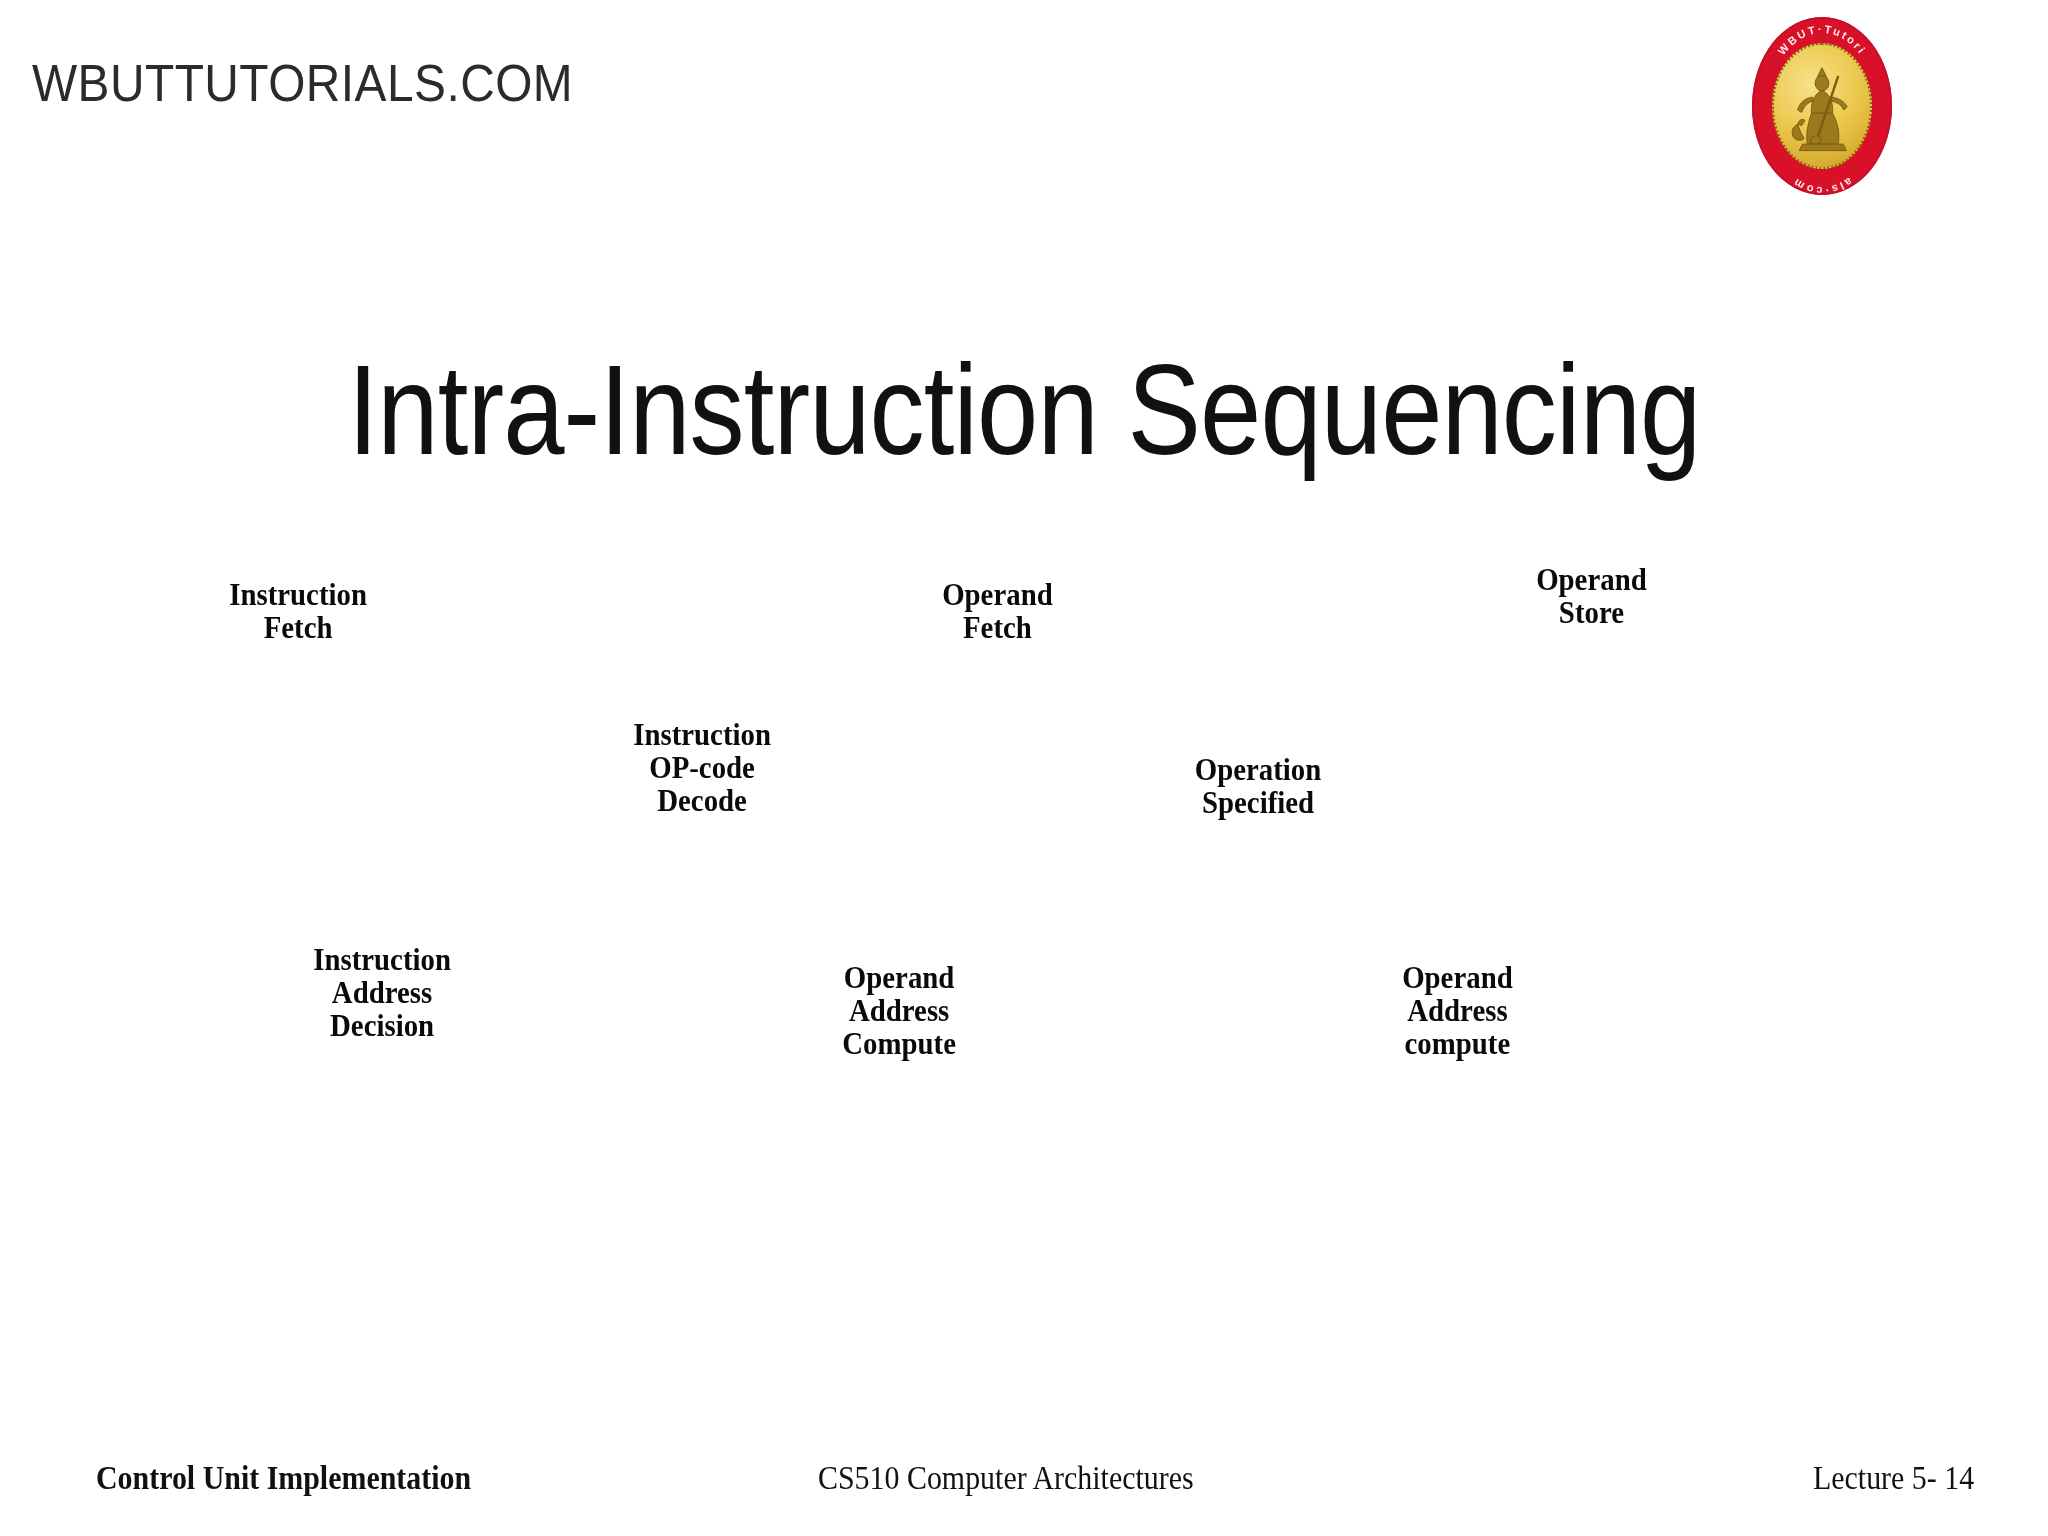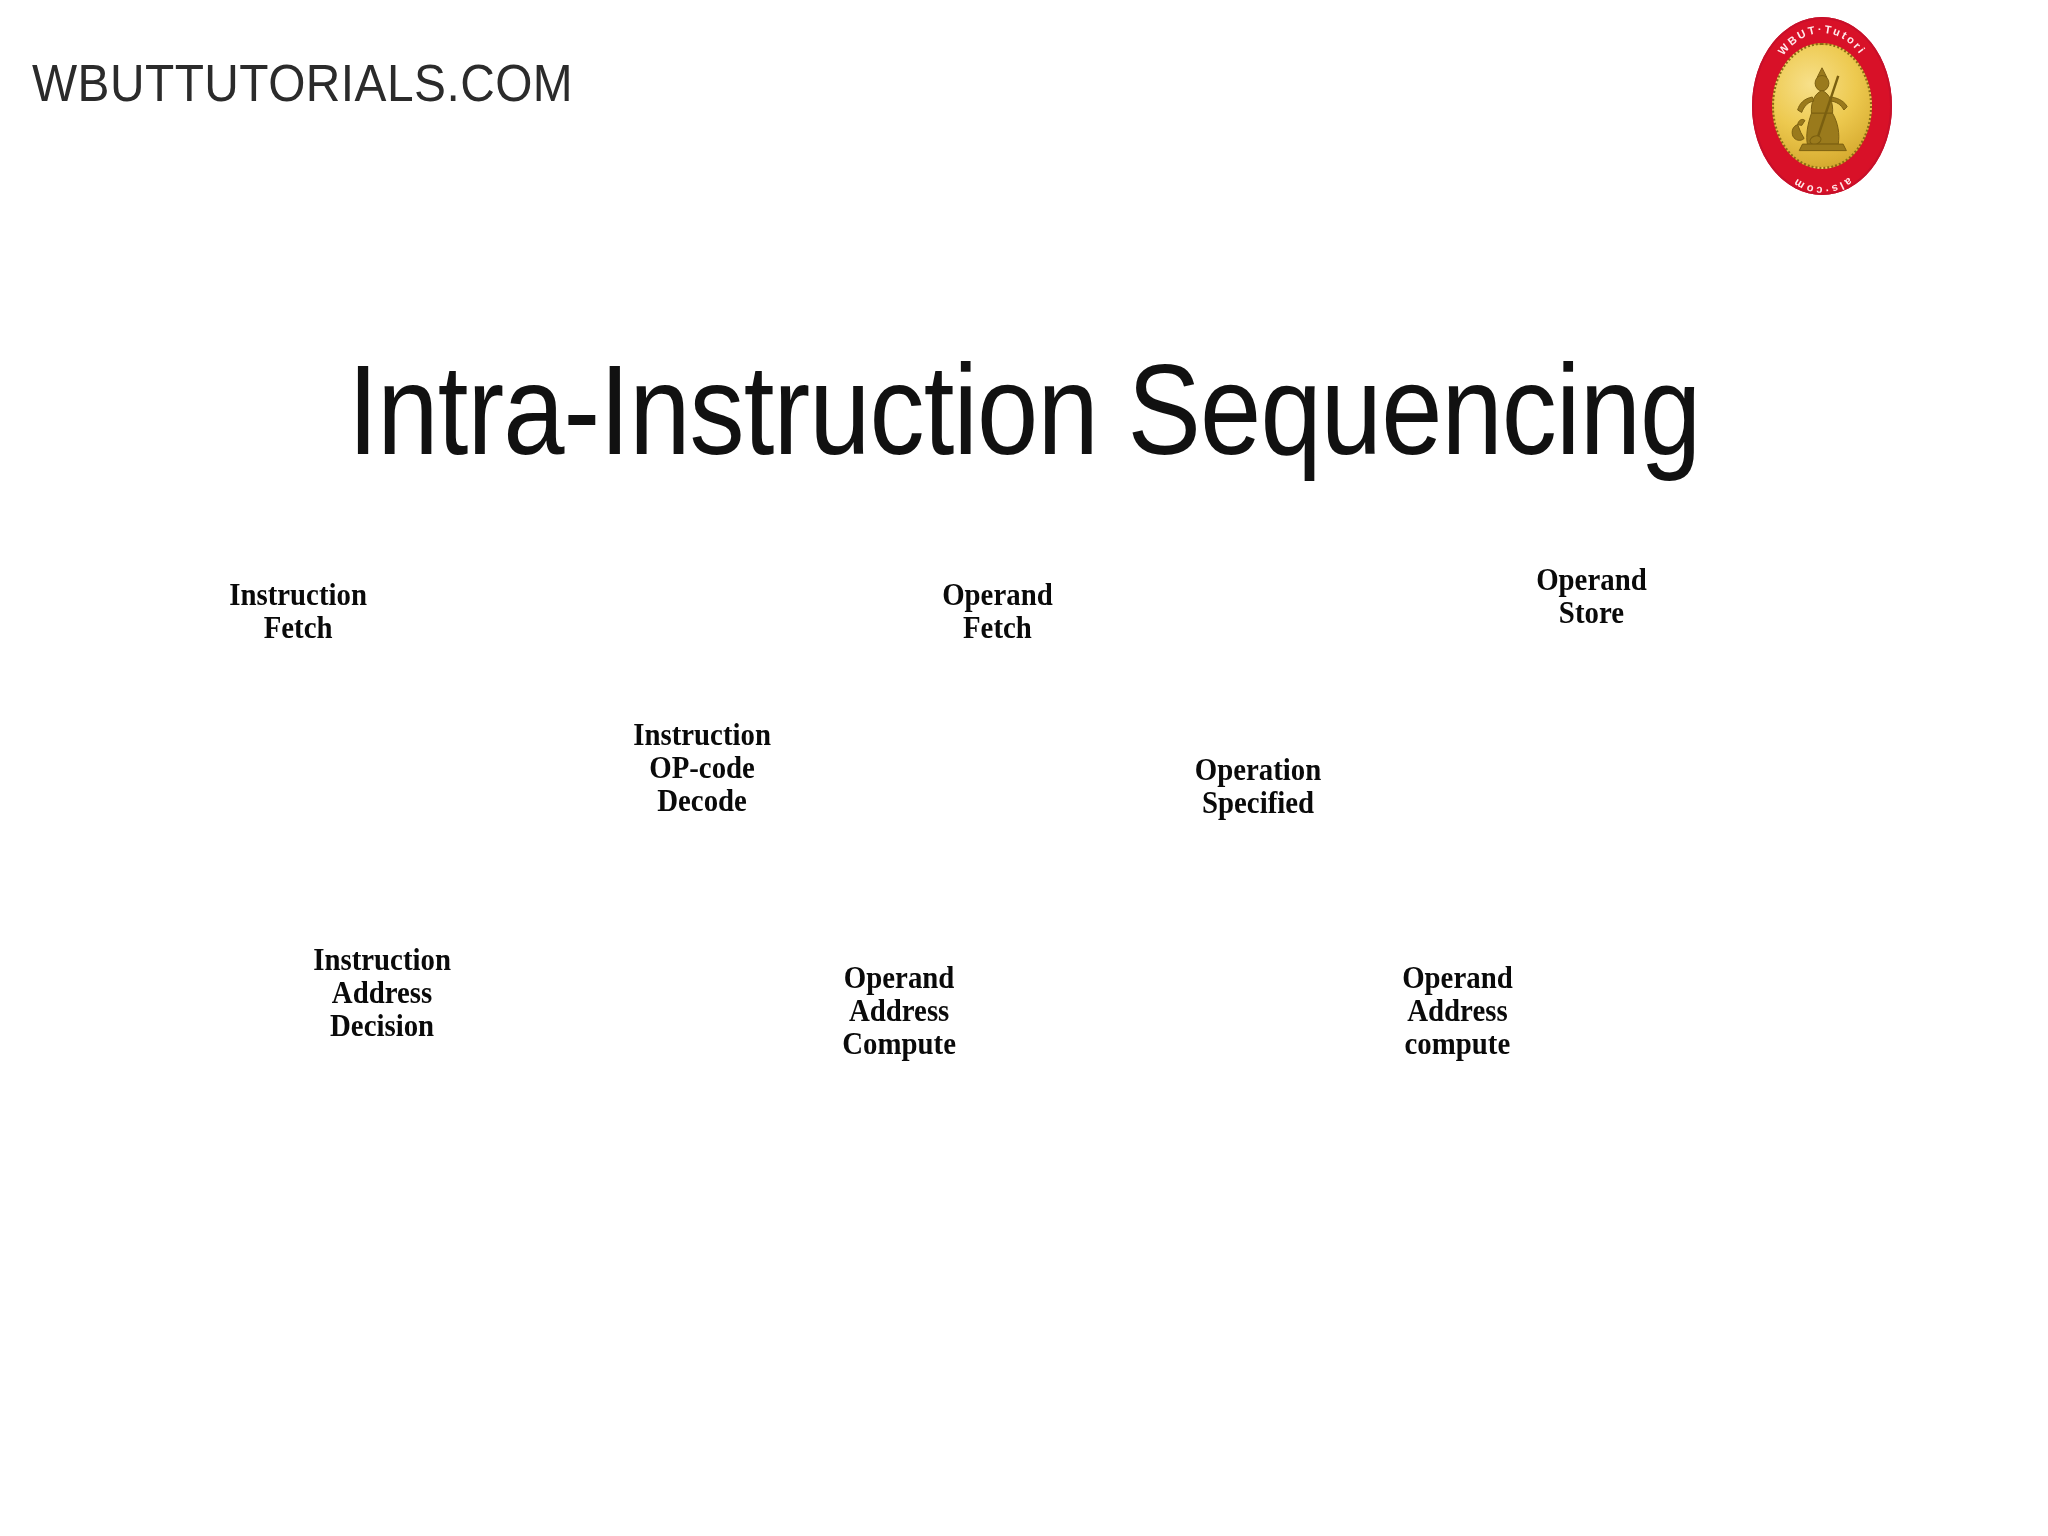--- a/index.html
+++ b/index.html
@@ -246,14 +246,19 @@
     </div>
 
     <div class="stage-label" style="left:1398px; top:953px;">
       <span class="ln">Operand</span>
       <span class="ln">Address</span>
       <span class="ln">compute</span>
     </div>
 
   </div>
 
+  <div class="footer">
+    <div class="footer-item footer-left">Control Unit Implementation</div>
+    <div class="footer-item footer-center">CS510 Computer Architectures</div>
+    <div class="footer-item footer-right">Lecture 5- 14</div>
+  </div>
 
 </div>
 
 </body></html>

